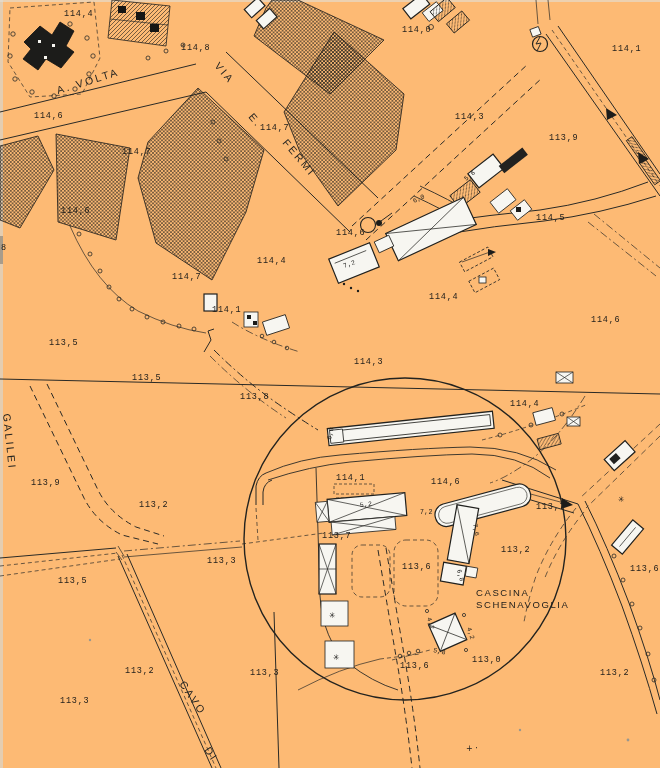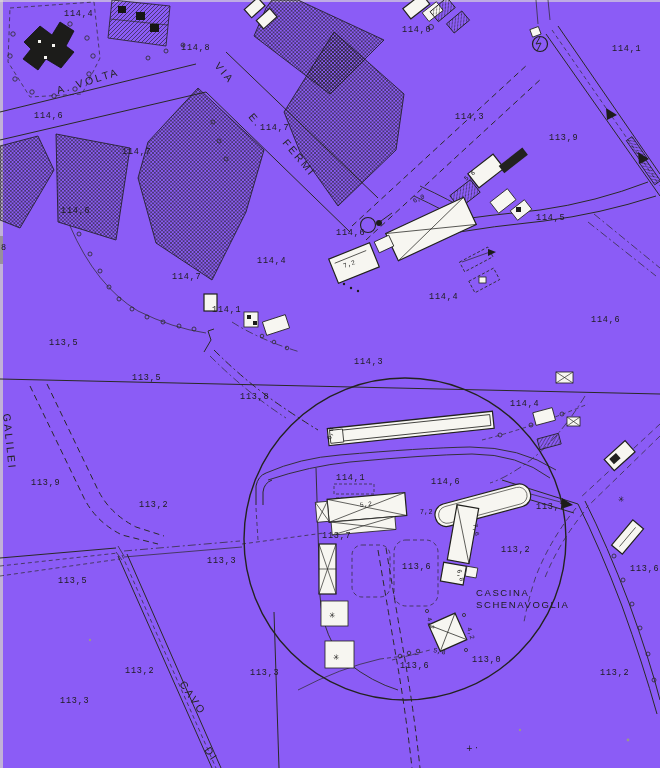--- a/index.html
+++ b/index.html
@@ -1,16 +1,16 @@
 <!DOCTYPE html>
 <html><head>
 <meta charset="utf-8">
 <style>
   html,body{margin:0;padding:0;background:#ddd;}
-  .stage{position:relative;width:660px;height:768px;background:#8b5cf6;overflow:hidden;
+  .stage{position:relative;width:660px;height:768px;background:#fdba74;overflow:hidden;
          font-family:"Liberation Sans",sans-serif;}
   svg{position:absolute;left:0;top:0;}
   .ln{stroke:#2a2a26;fill:none;stroke-width:1;stroke-linecap:butt;}
   .thin{stroke-width:.7;}
   .med{stroke-width:.9;}
   .dsh{stroke-dasharray:6 4;}
   .dsh2{stroke-dasharray:4 3;}
   .ddot{stroke-dasharray:8 3 2 3;}
   .bld{fill:#f7f6f1;stroke:#21211e;stroke-width:1.2;}
   .bldthin{fill:#f7f6f1;stroke:#21211e;stroke-width:.8;}

